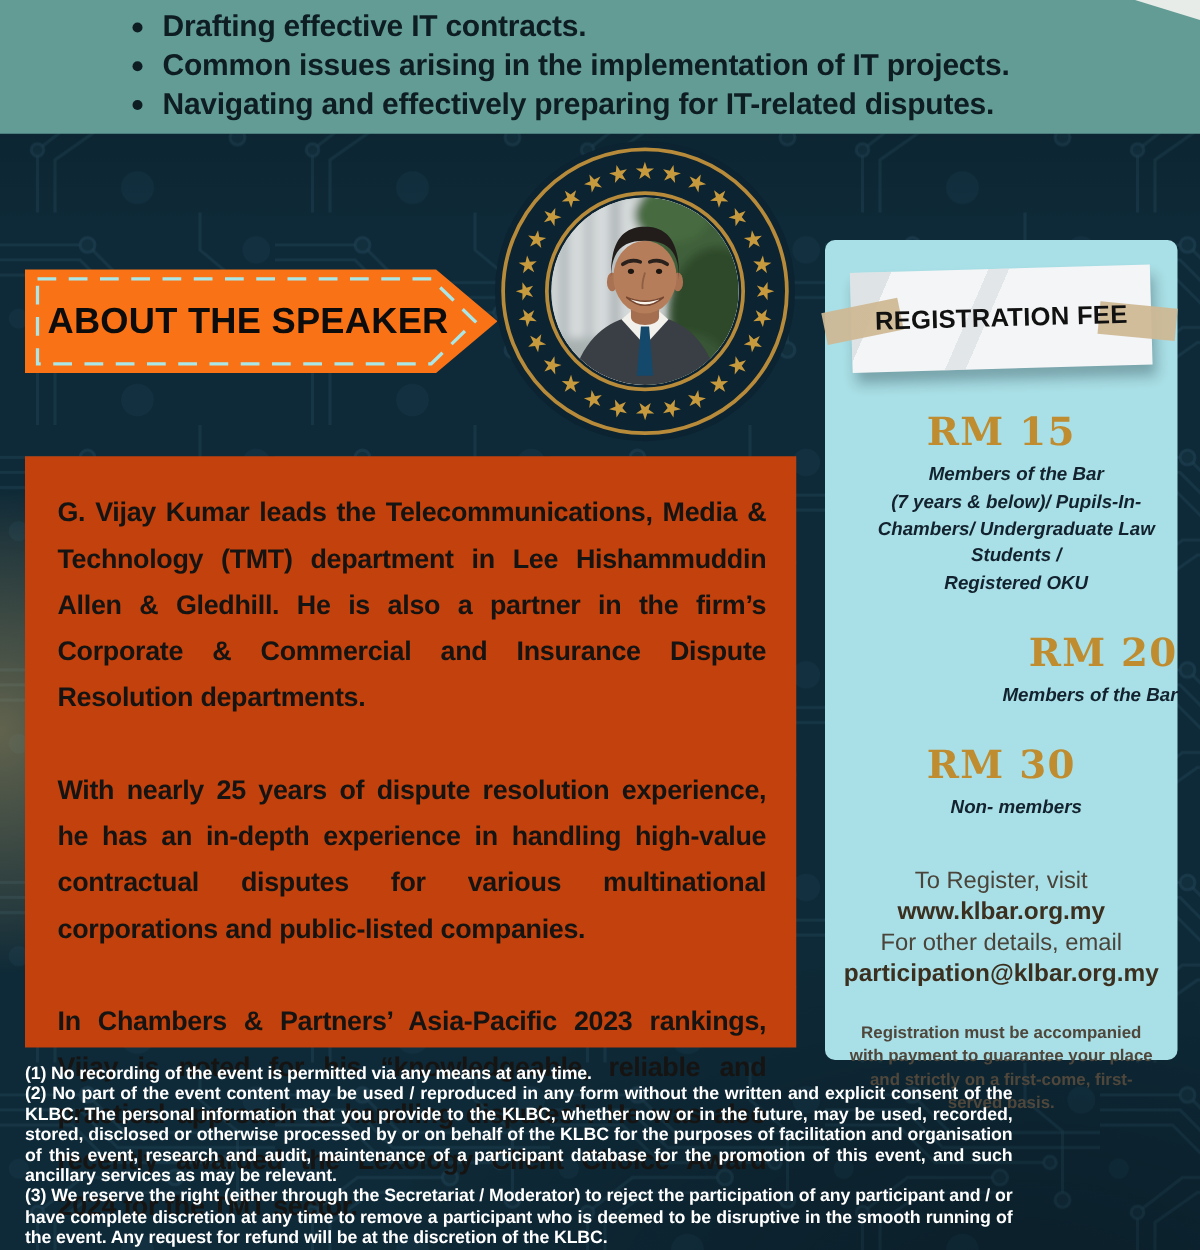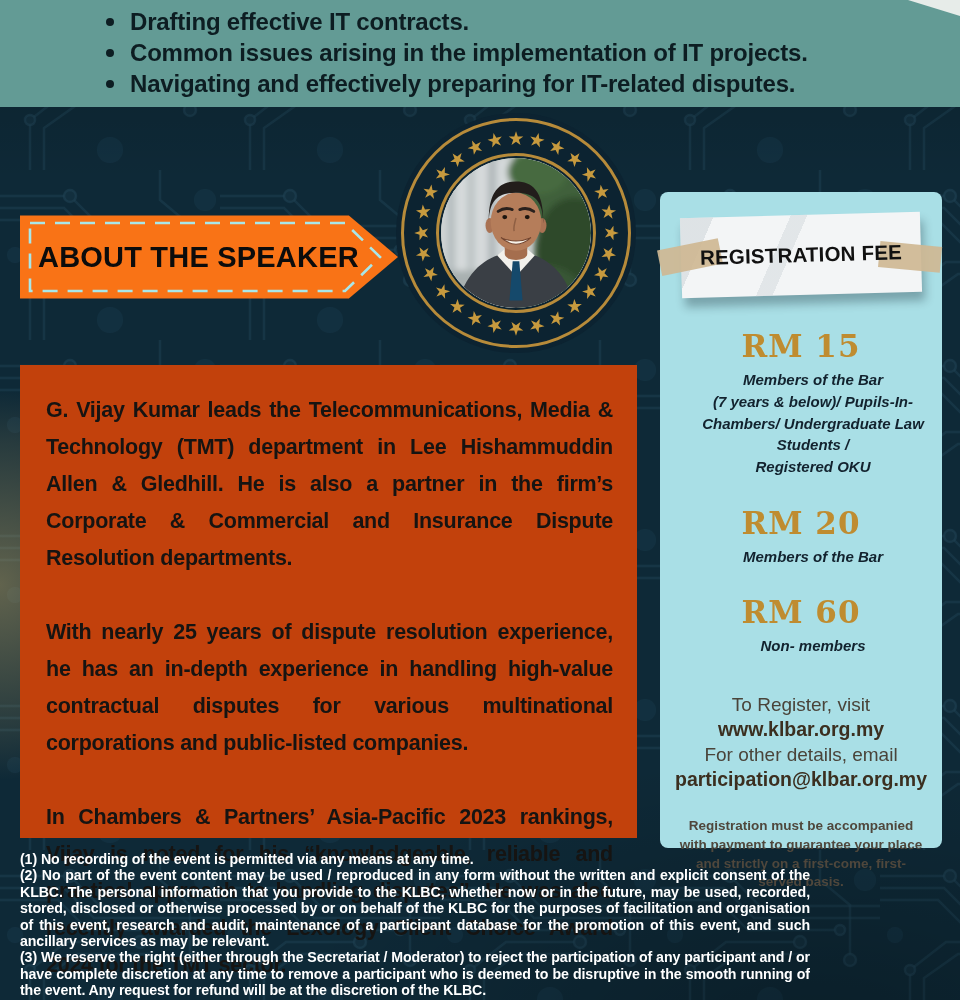--- a/index.html
+++ b/index.html
@@ -96,21 +96,21 @@
   .paper .reg-title { position:relative; font-size:20.5px; font-weight:800; color:#111; letter-spacing:.2px; }
 
   .fee-amount {
     font-family:"DejaVu Serif","Liberation Serif",serif;
     font-weight:bold; font-size:31px; color:#bf8c30; letter-spacing:1px;
   }
   .fee-desc {
     font-size:15px; font-weight:bold; font-style:italic; color:#12222e;
     line-height:1.45; white-space:pre-line; margin-top:5px;margin-left:24px;
   }
-  .fee-1 { margin-top:33px; } .fee-2 { margin-top:27px; } .fee-3 { margin-top:26px; }
+  .fee-1 { margin-top:33px; } .fee-2 { margin-top:27px;text-align:right; } .fee-3 { margin-top:26px; }
 
   .register { margin-top:36px; line-height:25px; }
   .register .plain { font-size:19px; color:#4a443a; }
   .register .strong { font-size:19.5px; font-weight:bold; color:#3b2f20; }
 
   .panel .note {
     margin:25px auto 0; width:246px;
     font-size:13.5px; font-weight:bold; color:#4f473c; line-height:1.38;
   }
 
@@ -269,21 +269,21 @@
 (7 years &amp; below)/ Pupils-In-
 Chambers/ Undergraduate Law
 Students /
 Registered OKU</div>
   </div>
   <div class="fee fee-2">
     <div class="fee-amount">RM 20</div>
     <div class="fee-desc">Members of the Bar</div>
   </div>
   <div class="fee fee-3">
-    <div class="fee-amount">RM 60</div>
+    <div class="fee-amount">RM 30</div>
     <div class="fee-desc">Non- members</div>
   </div>
 
   <div class="register">
     <div class="plain">To Register, visit</div>
     <div class="strong">www.klbar.org.my</div>
     <div class="plain">For other details, email</div>
     <div class="strong">participation@klbar.org.my</div>
   </div>
 

